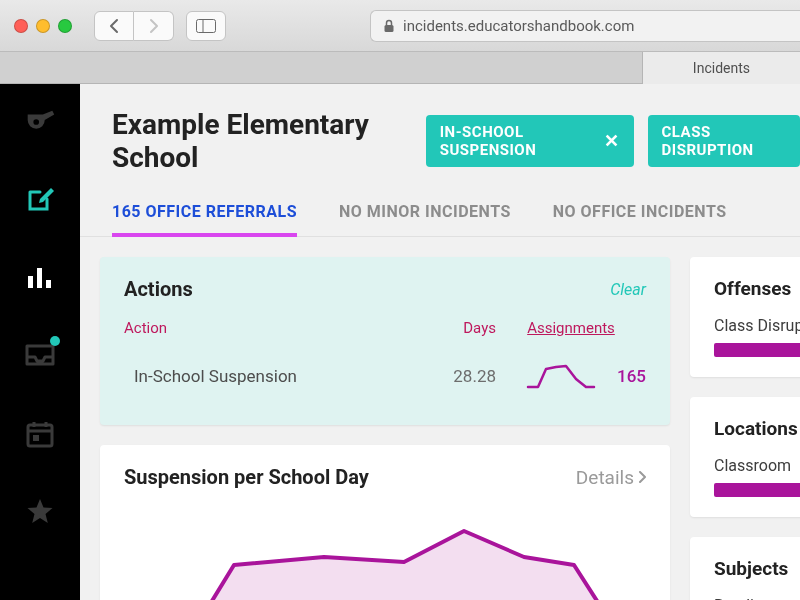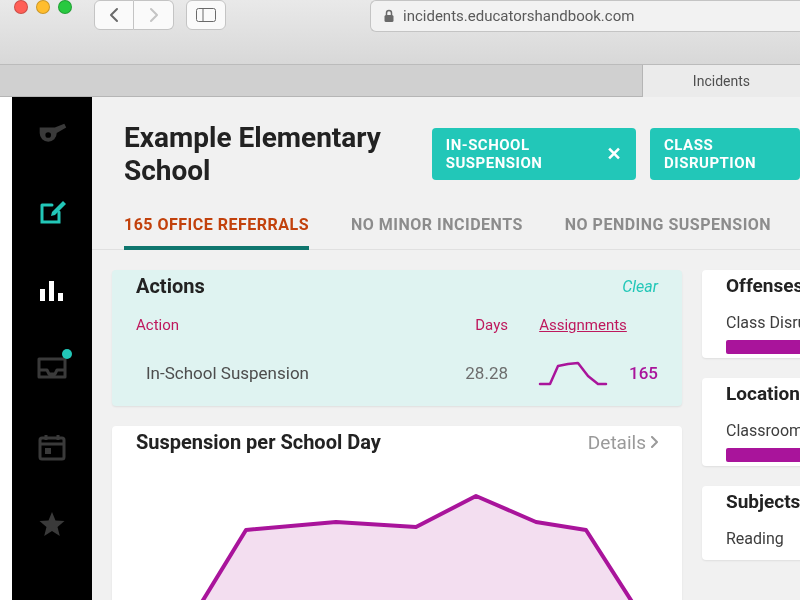--- a/index.html
+++ b/index.html
@@ -1,55 +1,55 @@
 <!DOCTYPE html>
 <html><head>
 <meta charset="utf-8">
 <style>
   * { box-sizing: border-box; margin: 0; padding: 0; font-family: -apple-system, BlinkMacSystemFont, "Segoe UI", Roboto, Helvetica, Arial, sans-serif; }
   html, body { width: 800px; height: 600px; overflow: hidden; background: #fff; }
 
   
-  .browser-chrome { height: 65px; background: linear-gradient(#e9e9e9, #d8d8d8); border-bottom: 1px solid #bbb; display: flex; padding: 0 14px; position: relative; }
+  .browser-chrome { height: 52px; background: linear-gradient(#e9e9e9, #d8d8d8); border-bottom: 1px solid #bbb; display: flex; align-items: center; padding: 0 14px; position: relative; }
   .traffic-lights { display: flex; gap: 8px; }
   .tlight { width: 14px; height: 14px; border-radius: 50%; border: 1px solid rgba(0,0,0,0.2); }
   .tl-red { background: #ff5f57; }
   .tl-amber { background: #ffbd2e; }
   .tl-green { background: #28c940; }
   .nav-buttons { margin-left: 22px; display: flex; }
   .nav-btn { width: 40px; height: 30px; background: #fafafa; border: 1px solid #c4c4c4; display: flex; align-items: center; justify-content: center; color: #6a6a6a; font-size: 18px; }
   .nav-btn:first-child { border-top-left-radius: 6px; border-bottom-left-radius: 6px; }
   .nav-btn:last-child { border-top-right-radius: 6px; border-bottom-right-radius: 6px; border-left: none; color: #c4c4c4; }
   .view-btn { margin-left: 12px; width: 40px; height: 30px; background: #fafafa; border: 1px solid #c4c4c4; border-radius: 6px; display: flex; align-items: center; justify-content: center; color: #6a6a6a; }
   .url-bar { position: absolute; left: 370px; right: 0; height: 32px; background: #f2f2f2; border: 1px solid #c4c4c4; border-right: none; border-radius: 6px 0 0 6px; display: flex; align-items: center; padding: 0 12px; color: #5a5a5a; font-size: 15px; gap: 8px; }
 
   .tab-bar { height: 32px; background: #d0d0d0; border-bottom: 1px solid #b5b5b5; position: relative; }
   .tab { position: absolute; right: 0; top: 0; height: 32px; background: #ebebeb; border-left: 1px solid #b5b5b5; display: flex; align-items: center; padding: 0 50px; color: #4f4f4f; font-size: 14px; }
 
   
-  .app { display: flex; height: calc(600px - 52px - 32px); background: #f1f1f1; margin-left: 12px; }
+  .app { display: flex; height: calc(600px - 52px - 32px); background: #f1f1f1; }
   .sidebar { width: 80px; background: #000; display: flex; flex-direction: column; align-items: center; padding-top: 20px; gap: 42px; flex-shrink: 0; }
   .side-icon { width: 36px; height: 36px; display: flex; align-items: center; justify-content: center; color: #3a3a3a; position: relative; }
   .side-icon.active { color: #22c7b8; }
 
   .content { flex: 1; overflow: hidden; }
   .header-row { display: flex; align-items: center; padding: 24px 0 0 32px; gap: 14px; }
   .school-title { font-size: 28px; font-weight: 700; color: #222; }
   .pill { background: #22c7b8; color: #fff; font-weight: 700; font-size: 15px; letter-spacing: 0.5px; padding: 8px 14px; border-radius: 4px; display: flex; align-items: center; gap: 10px; }
   .pill-x { font-size: 18px; line-height: 1; }
 
   .tabs-row { display: flex; gap: 42px; padding: 28px 0 0 32px; border-bottom: 1px solid #e0e0e0; }
   .report-tab { font-size: 16px; font-weight: 700; letter-spacing: 0.5px; color: #8c8c8c; padding-bottom: 12px; }
-  .report-tab.active { color: #c2410c; border-bottom: 4px solid #0f766e; margin-bottom: -1px; }
+  .report-tab.active { color: #1d4ed8; border-bottom: 4px solid #d946ef; margin-bottom: -1px; }
 
   .panels { display: flex; gap: 20px; padding: 20px 0 0 20px; }
   .col-left { width: 570px; display: flex; flex-direction: column; gap: 20px; flex-shrink: 0; }
   .col-right { width: 200px; display: flex; flex-direction: column; gap: 20px; flex-shrink: 0; }
 
-  .card { background: #fff; border-radius: 4px; box-shadow: 0 1px 2px rgba(0,0,0,0.08); padding: 4px 24px; }
+  .card { background: #fff; border-radius: 4px; box-shadow: 0 1px 2px rgba(0,0,0,0.08); padding: 20px 24px; }
   .card.selected { background: #dff3f1; }
   .card-head { display: flex; justify-content: space-between; align-items: center; margin-bottom: 18px; }
   .card-title { font-size: 20px; font-weight: 700; color: #222; }
   .clear-link { color: #22c7b8; font-size: 16px; font-style: italic; }
   .details-link { color: #9a9a9a; font-size: 19px; display: flex; align-items: center; gap: 4px; }
 
   .actions-header { display: flex; color: #be185d; font-size: 15px; padding-bottom: 10px; }
   .ah-action { flex: 1; }
   .ah-days { width: 90px; text-align: right; }
   .ah-assign { width: 150px; text-align: center; text-decoration: underline; }
@@ -163,21 +163,21 @@
         <span class="pill-x">✕</span>
       </div>
       <div class="pill">
         <span>CLASS DISRUPTION</span>
       </div>
     </div>
 
     <div class="tabs-row">
       <div class="report-tab active">165 OFFICE REFERRALS</div>
       <div class="report-tab">NO MINOR INCIDENTS</div>
-      <div class="report-tab">NO PENDING SUSPENSION</div>
+      <div class="report-tab">NO OFFICE INCIDENTS</div>
     </div>
 
     <div class="panels">
       <div class="col-left">
 
         <div class="card selected">
           <div class="card-head">
             <div class="card-title">Actions</div>
             <div class="clear-link">Clear</div>
           </div>

